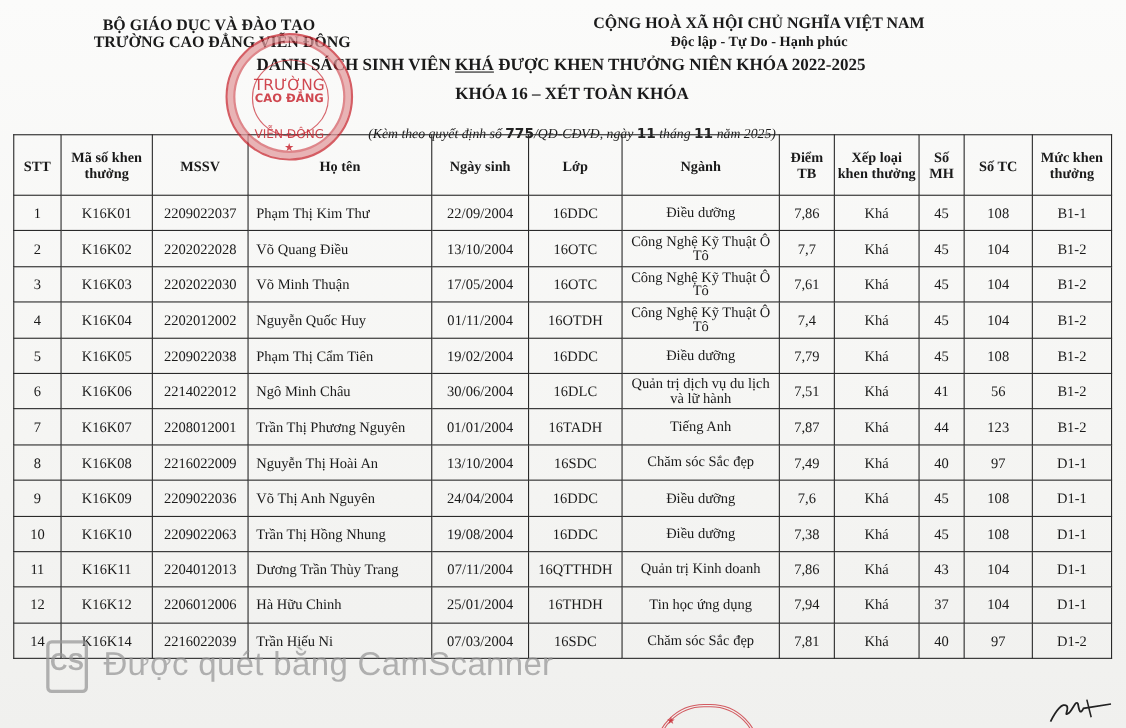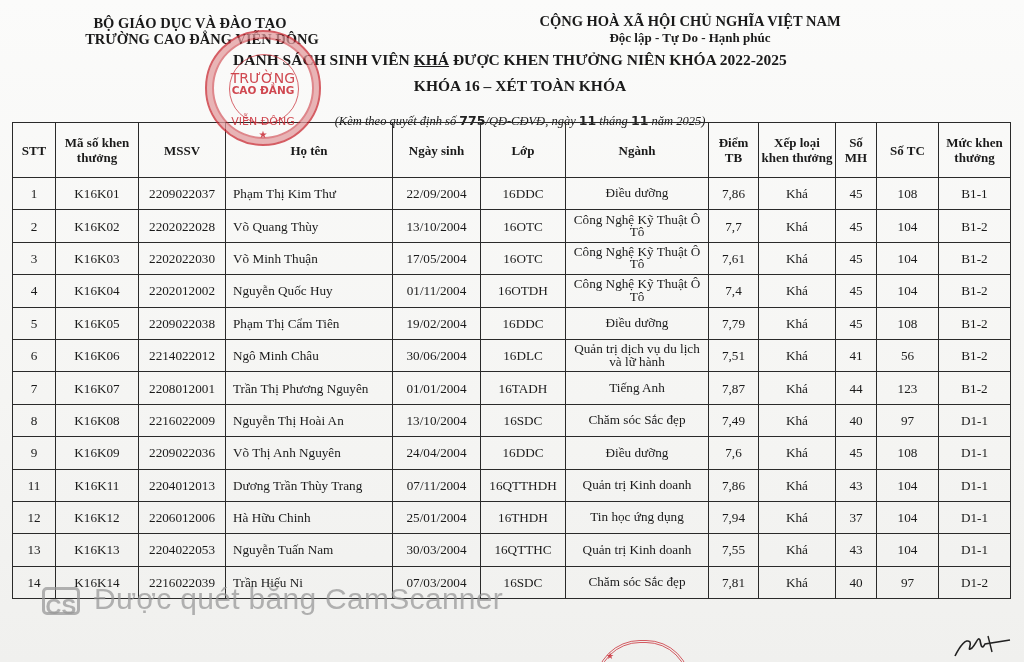--- a/index.html
+++ b/index.html
@@ -62,21 +62,21 @@
     pointer-events:none;
   }
   .stamp2 span { position:absolute; left:8px; top:8px; }
 
   .watermark {
     position:absolute; left:42px; top:582px; height:40px; white-space:nowrap;
     font-family:"Liberation Sans","DejaVu Sans",sans-serif; font-size:30px;
     color:rgba(150,150,150,0.72); letter-spacing:0.3px; pointer-events:none;
   }
   .watermark .cs {
-    display:inline-block; width:38px; height:28px; border:3px solid rgba(150,150,150,0.72);
+    display:inline-block; width:38px; height:48px; border:3px solid rgba(150,150,150,0.72);
     border-radius:5px; font-size:22px; font-weight:bold; text-align:center; line-height:34px;
     vertical-align:middle; margin-right:14px; box-sizing:border-box;
   }
   .signature {
     position:absolute; left:952px; top:632px; width:60px; height:26px; pointer-events:none;
   }
 </style>
 </head>
 <body>
 
@@ -135,21 +135,21 @@
         <td>7,86</td>
         <td>Khá</td>
         <td>45</td>
         <td>108</td>
         <td>B1-1</td>
       </tr>
       <tr>
         <td>2</td>
         <td>K16K02</td>
         <td>2202022028</td>
-        <td class="name">Võ Quang Thùy</td>
+        <td class="name">Võ Quang Điều</td>
         <td>13/10/2004</td>
         <td>16OTC</td>
         <td class="major">Công Nghệ Kỹ Thuật Ô Tô</td>
         <td>7,7</td>
         <td>Khá</td>
         <td>45</td>
         <td>104</td>
         <td>B1-2</td>
       </tr>
       <tr>
@@ -244,20 +244,34 @@
         <td>24/04/2004</td>
         <td>16DDC</td>
         <td class="major">Điều dưỡng</td>
         <td>7,6</td>
         <td>Khá</td>
         <td>45</td>
         <td>108</td>
         <td>D1-1</td>
       </tr>
       <tr>
+        <td>10</td>
+        <td>K16K10</td>
+        <td>2209022063</td>
+        <td class="name">Trần Thị Hồng Nhung</td>
+        <td>19/08/2004</td>
+        <td>16DDC</td>
+        <td class="major">Điều dưỡng</td>
+        <td>7,38</td>
+        <td>Khá</td>
+        <td>45</td>
+        <td>108</td>
+        <td>D1-1</td>
+      </tr>
+      <tr>
         <td>11</td>
         <td>K16K11</td>
         <td>2204012013</td>
         <td class="name">Dương Trần Thùy Trang</td>
         <td>07/11/2004</td>
         <td>16QTTHDH</td>
         <td class="major">Quản trị Kinh doanh</td>
         <td>7,86</td>
         <td>Khá</td>
         <td>43</td>
@@ -272,34 +286,20 @@
         <td>25/01/2004</td>
         <td>16THDH</td>
         <td class="major">Tin học ứng dụng</td>
         <td>7,94</td>
         <td>Khá</td>
         <td>37</td>
         <td>104</td>
         <td>D1-1</td>
       </tr>
       <tr>
-        <td>13</td>
-        <td>K16K13</td>
-        <td>2204022053</td>
-        <td class="name">Nguyễn Tuấn Nam</td>
-        <td>30/03/2004</td>
-        <td>16QTTHC</td>
-        <td class="major">Quản trị Kinh doanh</td>
-        <td>7,55</td>
-        <td>Khá</td>
-        <td>43</td>
-        <td>104</td>
-        <td>D1-1</td>
-      </tr>
-      <tr>
         <td>14</td>
         <td>K16K14</td>
         <td>2216022039</td>
         <td class="name">Trần Hiếu Ni</td>
         <td>07/03/2004</td>
         <td>16SDC</td>
         <td class="major">Chăm sóc Sắc đẹp</td>
         <td>7,81</td>
         <td>Khá</td>
         <td>40</td>

